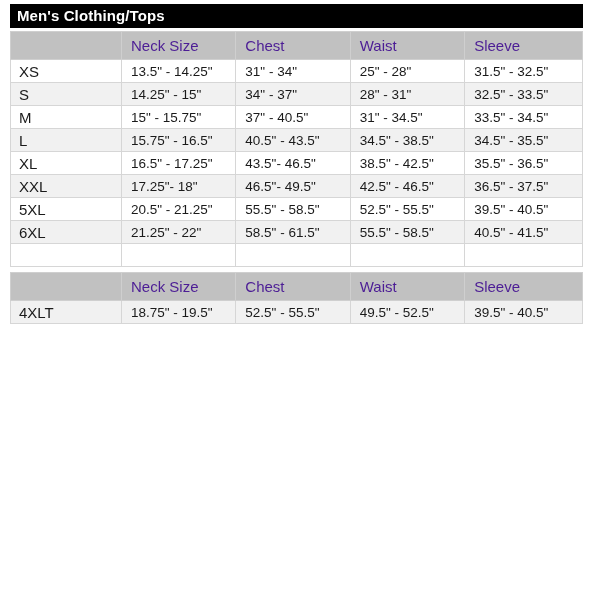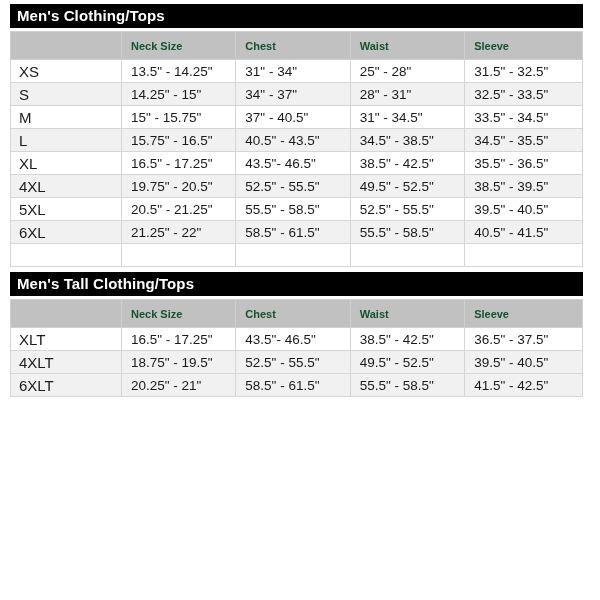--- a/index.html
+++ b/index.html
@@ -44,24 +44,24 @@
     text-align: left;
     vertical-align: middle;
     padding: 0 4px 0 9px;
     white-space: nowrap;
     overflow: hidden;
     font-weight: normal;
   }
   table.size-table thead th {
     background: #c1c1c1;
     border-color: #cfcfcf;
-    font-size: 11px;
-    font-weight: bold;
+    font-size: 15px;
+    font-weight: normal;
     height: 27px;
-    color: #14532d;
+    color: #4c1d95;
   }
   table.size-table tbody tr { height: 23px; }
   table.size-table tbody tr.stripe { background: #f1f1f1; }
   table.size-table td.size-label {
     font-size: 15px;
     padding-left: 8px;
     color: #1a1a1a;
   }
   table.size-table td.size-value {
     font-size: 13.5px;
@@ -121,25 +121,25 @@
             <td class="size-value">34.5" - 35.5"</td>
           </tr>
           <tr>
             <td class="size-label">XL</td>
             <td class="size-value">16.5" - 17.25"</td>
             <td class="size-value">43.5"- 46.5"</td>
             <td class="size-value">38.5" - 42.5"</td>
             <td class="size-value">35.5" - 36.5"</td>
           </tr>
           <tr class="stripe">
-            <td class="size-label">4XL</td>
-            <td class="size-value">19.75" - 20.5"</td>
-            <td class="size-value">52.5" - 55.5"</td>
-            <td class="size-value">49.5" - 52.5"</td>
-            <td class="size-value">38.5" - 39.5"</td>
+            <td class="size-label">XXL</td>
+            <td class="size-value">17.25"- 18"</td>
+            <td class="size-value">46.5"- 49.5"</td>
+            <td class="size-value">42.5" - 46.5"</td>
+            <td class="size-value">36.5" - 37.5"</td>
           </tr>
           <tr>
             <td class="size-label">5XL</td>
             <td class="size-value">20.5" - 21.25"</td>
             <td class="size-value">55.5" - 58.5"</td>
             <td class="size-value">52.5" - 55.5"</td>
             <td class="size-value">39.5" - 40.5"</td>
           </tr>
           <tr class="stripe">
             <td class="size-label">6XL</td>
@@ -152,56 +152,41 @@
             <td class="size-label"></td>
             <td class="size-value"></td>
             <td class="size-value"></td>
             <td class="size-value"></td>
             <td class="size-value"></td>
           </tr>
         </tbody>
       </table>
     </section>
   <section class="size-section">
-      <div class="title-bar">Men's Tall Clothing/Tops</div>
       <table class="size-table">
         <colgroup>
           <col class="c0">
           <col class="c1">
           <col class="c2">
           <col class="c3">
           <col class="c4">
         </colgroup>
         <thead>
           <tr>
             <th></th>
             <th>Neck Size</th>
             <th>Chest</th>
             <th>Waist</th>
             <th>Sleeve</th>
           </tr>
         </thead>
         <tbody>
-          <tr>
-            <td class="size-label">XLT</td>
-            <td class="size-value">16.5" - 17.25"</td>
-            <td class="size-value">43.5"- 46.5"</td>
-            <td class="size-value">38.5" - 42.5"</td>
-            <td class="size-value">36.5" - 37.5"</td>
-          </tr>
           <tr class="stripe">
             <td class="size-label">4XLT</td>
             <td class="size-value">18.75" - 19.5"</td>
             <td class="size-value">52.5" - 55.5"</td>
             <td class="size-value">49.5" - 52.5"</td>
             <td class="size-value">39.5" - 40.5"</td>
           </tr>
-          <tr class="stripe">
-            <td class="size-label">6XLT</td>
-            <td class="size-value">20.25" - 21"</td>
-            <td class="size-value">58.5" - 61.5"</td>
-            <td class="size-value">55.5" - 58.5"</td>
-            <td class="size-value">41.5" - 42.5"</td>
-          </tr>
         </tbody>
       </table>
     </section>
 </div>
 
 </body></html>

